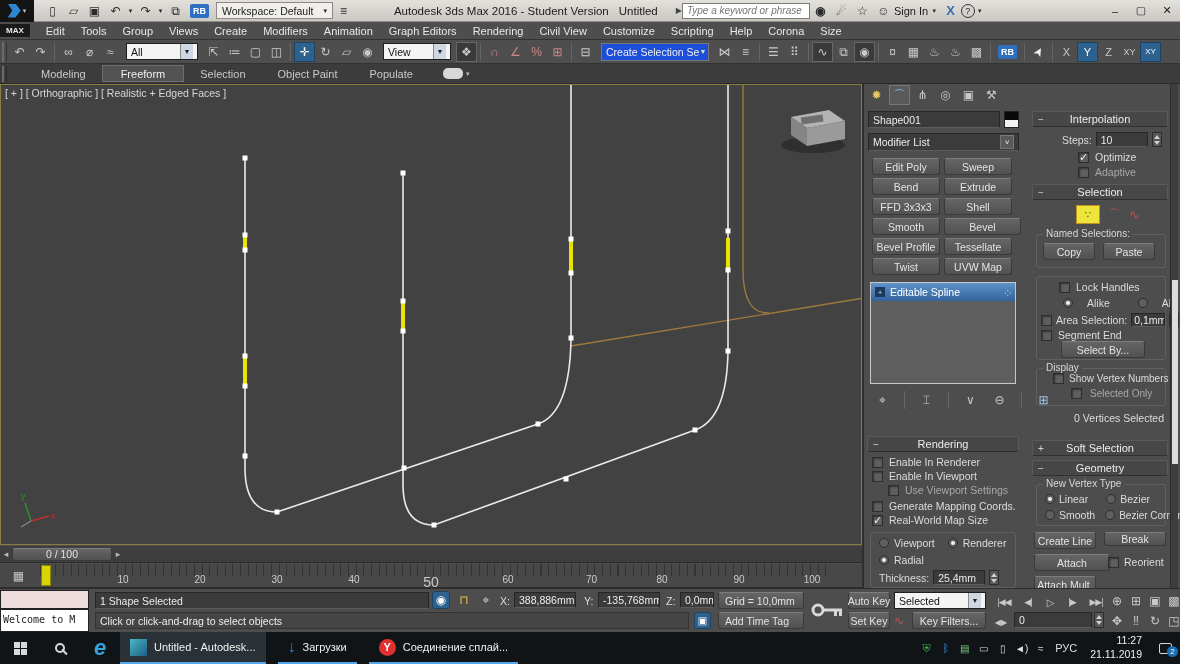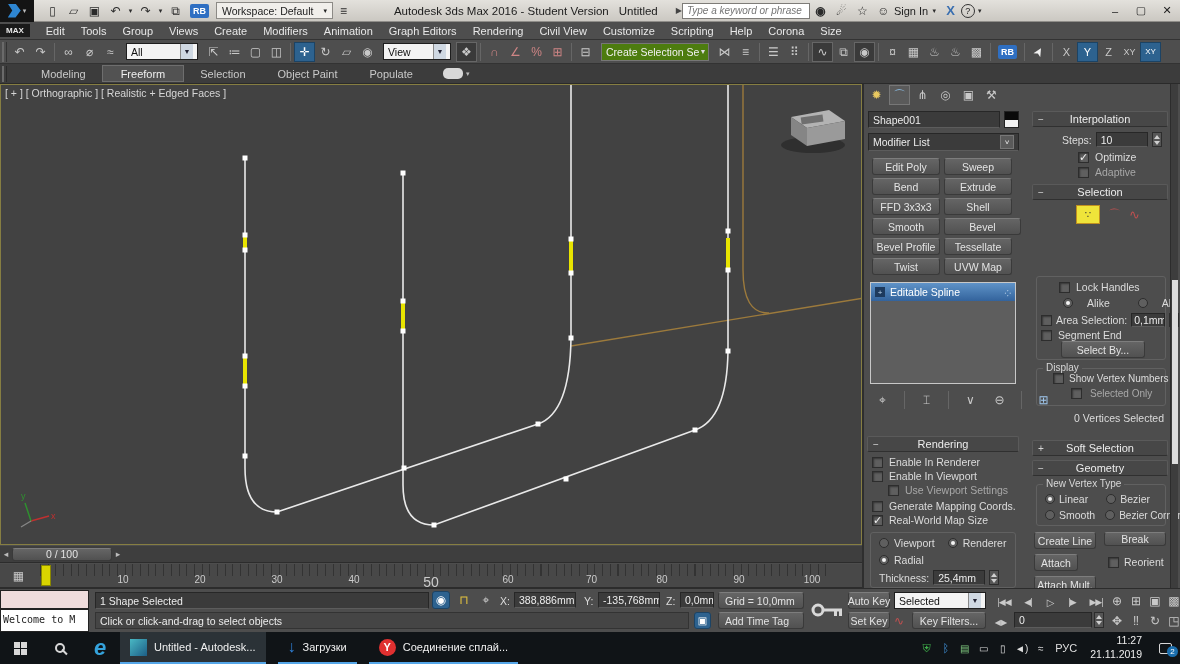--- a/index.html
+++ b/index.html
@@ -15,21 +15,21 @@
 .cb.on::after{content:"✓";position:absolute;left:0;top:-2px;font-size:11px;color:#f2f2f2}
 .rd{width:10px;height:10px;border-radius:50%;background:#5f5f5f;border:1px solid #2d2d2d;flex:none;display:inline-flex;align-items:center;justify-content:center}
 .rd.on::after{content:"";width:4px;height:4px;border-radius:50%;background:#f5f5f5}
 .lbl{color:#dcdcdc;font-size:10.5px;white-space:nowrap}
 .roll{background:#474747;border:1px solid #5a5a5a;border-bottom-color:#303030;border-radius:2px;color:#ececec;font-size:11px;display:flex;align-items:center;justify-content:center;position:relative}
 .roll .pm{position:absolute;left:5px;font-size:10px;color:#d5d5d5}
 .grp{border:1px solid #616161;border-radius:3px;position:relative}
 .grp .leg{position:absolute;top:-7px;left:6px;background:#4d4d4d;padding:0 3px;font-size:10px;color:#d8d8d8;white-space:nowrap}
 .combo{background:#f4f4f4;border:1px solid #1e1e1e;color:#111;font-size:10.5px;display:flex;align-items:center;padding:0 4px;white-space:nowrap;overflow:hidden}
 .combo .arr{margin-left:auto;background:#cfd8e2;border-left:1px solid #8a8a8a;width:13px;align-self:stretch;display:flex;align-items:center;justify-content:center;font-size:7px;color:#223}
-.comboD{background:#4d7c0f;border:1px solid #777;color:#f0f0f0;font-size:10.5px;display:flex;align-items:center;padding:8px 4px;white-space:nowrap;overflow:hidden}
+.comboD{background:#1d4ed8;border:1px solid #777;color:#f0f0f0;font-size:10.5px;display:flex;align-items:center;padding:8px 4px;white-space:nowrap;overflow:hidden}
 .spin{display:flex;flex-direction:column;justify-content:center;gap:2px;width:10px;background:#565656;border:1px solid #2d2d2d;align-items:center}
 .spin i{display:block;height:0;border-left:3px solid transparent;border-right:3px solid transparent}
 .spin .up{border-bottom:4px solid #cfcfcf}
 .spin .dn{border-top:4px solid #cfcfcf}
 .sep{width:1px;height:18px;background:#383838;border-right:1px solid #666;margin:0 3px;flex:none}
 .tbtn{height:18px;padding:0 8px;display:flex;align-items:center;color:#e8e8e8;font-size:11px;white-space:nowrap}
 .win{width:26px;height:20px;display:flex;align-items:center;justify-content:center;color:#222;font-size:11px}
 .ul{border-bottom:2px solid #55a6e8}
 .tray{color:#dfdfdf;font-size:11px;display:flex;align-items:center;justify-content:center;width:19px;height:24px}
 </style>
@@ -403,20 +403,29 @@
 
   <div class="roll" style="position:absolute;left:168px;top:100px;width:136px;height:16px">
     <span class="pm">−</span>
     <span>Selection</span>
   </div>
   <div class="r" style="position:absolute;left:212px;top:121px;gap:8px">
     <span style="width:24px;height:19px;background:#efe43a;border:1px solid #c09020;color:#333;font-size:10px;display:inline-flex;align-items:center;justify-content:center">∵</span>
     <span style="color:#c05050;font-size:13px">⌒</span>
     <span style="color:#c05050;font-size:13px">∿</span>
   </div>
+  <div class="grp" style="position:absolute;left:172px;top:150px;width:130px;height:34px">
+    <span class="leg">Named Selections:</span>
+    <div class="btn" style="position:absolute;left:6px;top:8px;width:52px;height:17px">
+        <span>Copy</span>
+      </div>
+    <div class="btn" style="position:absolute;left:66px;top:8px;width:52px;height:17px">
+        <span>Paste</span>
+      </div>
+  </div>
   <div class="grp" style="position:absolute;left:172px;top:192px;width:130px;height:84px">
     <div class="r" style="position:absolute;left:22px;top:4px;gap:6px">
         <span class="cb"></span>
         <span class="lbl">Lock Handles</span>
       </div>
     <div class="r" style="position:absolute;left:26px;top:20px;gap:14px">
       <span class="rd on"></span>
         <span class="lbl">Alike</span>
       <span class="rd" style="margin-left:14px"></span>
         <span class="lbl">All</span>
@@ -475,21 +484,21 @@
       <span class="rd" style="margin-left:6px"></span>
         <span class="lbl" style="font-size:10px">Bezier Corner</span>
     </div>
   </div>
   <div class="btn" style="position:absolute;left:170px;top:448px;width:62px;height:17px">
       <span>Create Line</span>
     </div>
   <div class="btn" style="position:absolute;left:240px;top:448px;width:62px;height:14px">
       <span>Break</span>
     </div>
-  <div class="btn" style="position:absolute;left:170px;top:470px;width:44px;height:17px">
+  <div class="btn" style="position:absolute;left:170px;top:470px;width:76px;height:17px">
       <span>Attach</span>
     </div>
   <div class="r" style="position:absolute;left:244px;top:472px;gap:5px">
       <span class="cb"></span>
       <span class="lbl">Reorient</span>
     </div>
   <div class="btn" style="position:absolute;left:170px;top:492px;width:62px;height:17px">
       <span>Attach Mult.</span>
     </div>
 

